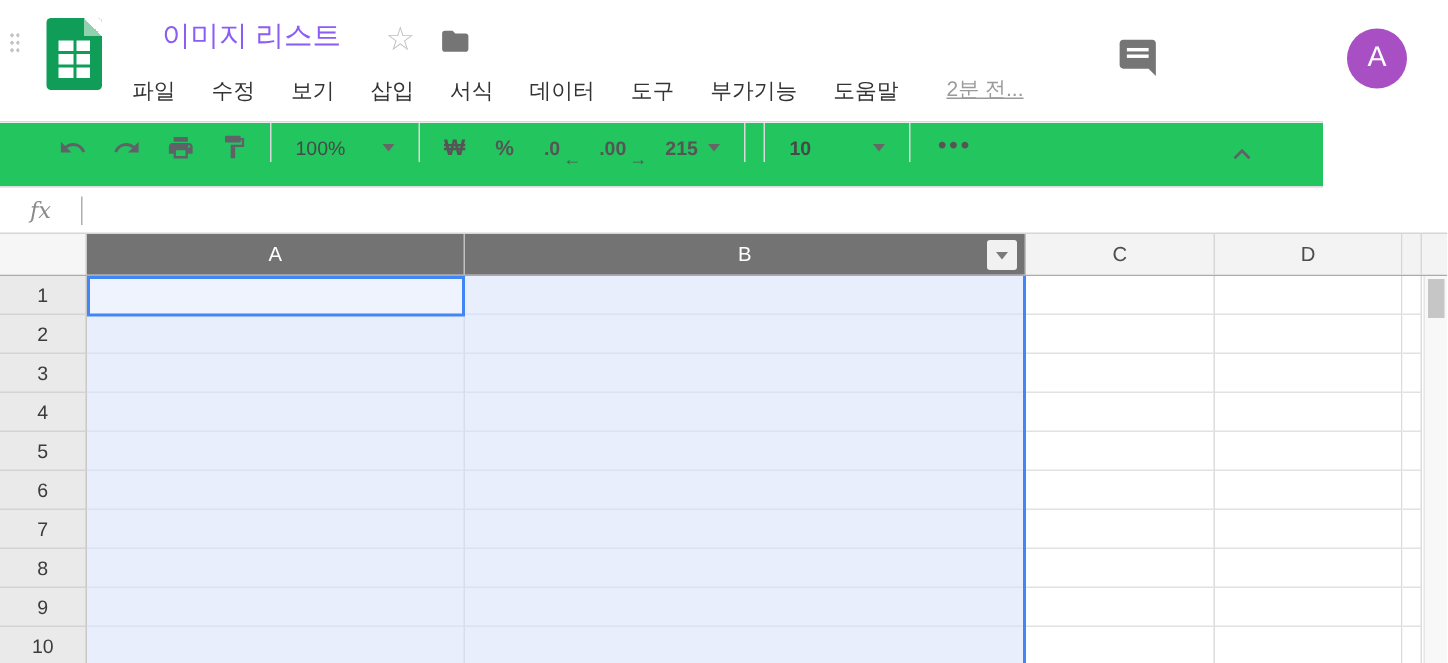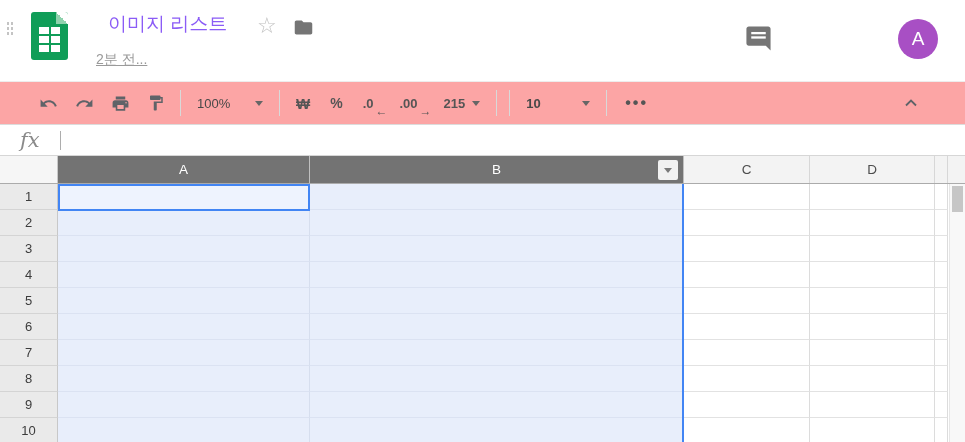--- a/index.html
+++ b/index.html
@@ -26,23 +26,23 @@
   .menu-item { font-size:14.5px; color:#333; margin-right:24px; cursor:default; white-space:nowrap; }
   .lastedit { font-size:14px; color:#9a9a9a; text-decoration:underline; margin-left:8px; white-space:nowrap; }
   .commenticon { position:absolute; left:744px; top:24px; }
   .sharebtn { position:absolute; left:795px; top:20px; width:82px; height:37px; background:#4285f4;
       border:none; border-radius:4px; display:flex; align-items:center; justify-content:center;
       gap:7px; color:#fff; font-size:13.5px; font-weight:bold; cursor:pointer; }
   .avatar { position:absolute; left:898px; top:19px; width:40px; height:40px; border-radius:50%;
       background:#a84fc4; color:#fff; font-size:19px; display:flex; align-items:center; justify-content:center; }
 
   
-  .toolbar { position:absolute; top:81px; left:0; width:965px; height:44px; background:#fca5a5;
+  .toolbar { position:absolute; top:81px; left:0; width:882px; height:44px; background:#22c55e;
       border-top:1px solid #ededed; border-bottom:1px solid #dcdcdc;
-      display:flex; align-items:center; padding-left:30px; }
+      display:flex; padding-left:30px; }
   .tb-icnbtn { width:36px; height:32px; display:flex; align-items:center; justify-content:center; cursor:pointer; }
   .tb-sep { width:1px; height:26px; background:#d9d9d9; margin:0 6px; }
   .tb-txtbtn { display:flex; align-items:center; color:#484848; font-size:13px; cursor:pointer;
       padding:0 10px; height:32px; position:relative; }
   .tb-txtbtn .lbl { white-space:nowrap; }
   .bold { font-weight:bold; color:#555; }
   .won { font-size:15px; }
   .tri-down { width:0; height:0; border-left:4px solid transparent; border-right:4px solid transparent;
       border-top:5px solid #666; display:inline-block; }
   .zoombtn { width:86px; justify-content:space-between; }
@@ -50,21 +50,21 @@
   .sizebtn { width:84px; justify-content:space-between; font-weight:bold; }
   .decbtn { font-weight:bold; color:#555; padding-right:16px; }
   .dec-arrow { position:absolute; bottom:1px; right:2px; font-size:12px; color:#555; }
   .morebtn { letter-spacing:2px; font-size:16px; color:#555; font-weight:bold; padding:0 12px; }
   .collapse { margin-left:auto; margin-right:44px; cursor:pointer; display:flex; align-items:center; }
 
   
   .fxbar { position:absolute; top:125px; left:0; width:965px; height:31px; background:#fff;
       border-bottom:1px solid #d6d6d6; display:flex; align-items:center; }
   .fx { font-family:"DejaVu Serif","Liberation Serif",serif; font-style:italic; color:#8a8a8a;
-      font-size:21px; margin-left:20px; }
+      font-size:15px; margin-left:20px; }
   .fxcaret { width:1px; height:19px; background:#adadad; margin-left:20px; }
   .fxinput { flex:1; font-size:13px; color:#222; }
 
   
   .grid { position:absolute; top:156px; left:0; width:965px; height:286px; background:#fff; overflow:hidden; }
   .hdr-row { display:flex; height:28px; border-bottom:1px solid #ababab; background:#f3f3f3; }
   .corner { width:58px; height:100%; background:#f6f6f6; border-right:1px solid #c9c9c9; }
   .col-header { height:100%; text-align:center; line-height:27px; font-size:13.5px; color:#4d4d4d;
       background:#f3f3f3; border-right:1px solid #d7d7d7; position:relative; cursor:pointer; }
   .col-header.sel { background:#737373; color:#fff; border-right:1px solid rgba(255,255,255,.55); }
@@ -109,20 +109,21 @@
     <div class="doc-title">이미지 리스트</div>
     <div class="star">☆</div>
 
     <span class="foldericon">
       <svg width="21" height="21" viewBox="0 0 24 24">
           <path fill="#757575" d="M10 4H4c-1.1 0-2 .9-2 2v12c0 1.1.9 2 2 2h16c1.1 0 2-.9 2-2V8c0-1.1-.9-2-2-2h-8l-2-2z"></path>
         </svg>
     </span>
 
     <div class="menubar">
+      <span id="menu-items"><span class="menu-item">파일</span><span class="menu-item">수정</span><span class="menu-item">보기</span><span class="menu-item">삽입</span><span class="menu-item">서식</span><span class="menu-item">데이터</span><span class="menu-item">도구</span><span class="menu-item">부가기능</span><span class="menu-item">도움말</span></span>
       <a class="lastedit">2분 전...</a>
     </div>
 
     <span class="commenticon">
       <svg width="29" height="29" viewBox="0 0 24 24">
           <path fill="#757575" d="M21.99 4c0-1.1-.89-2-1.99-2H4c-1.1 0-2 .9-2 2v12c0 1.1.9 2 2 2h14l4 4-.01-18z"></path>
           <rect x="6" y="6.6" width="12" height="1.9" fill="#fff"></rect>
           <rect x="6" y="10.2" width="12" height="1.9" fill="#fff"></rect>
         </svg>
     </span>

